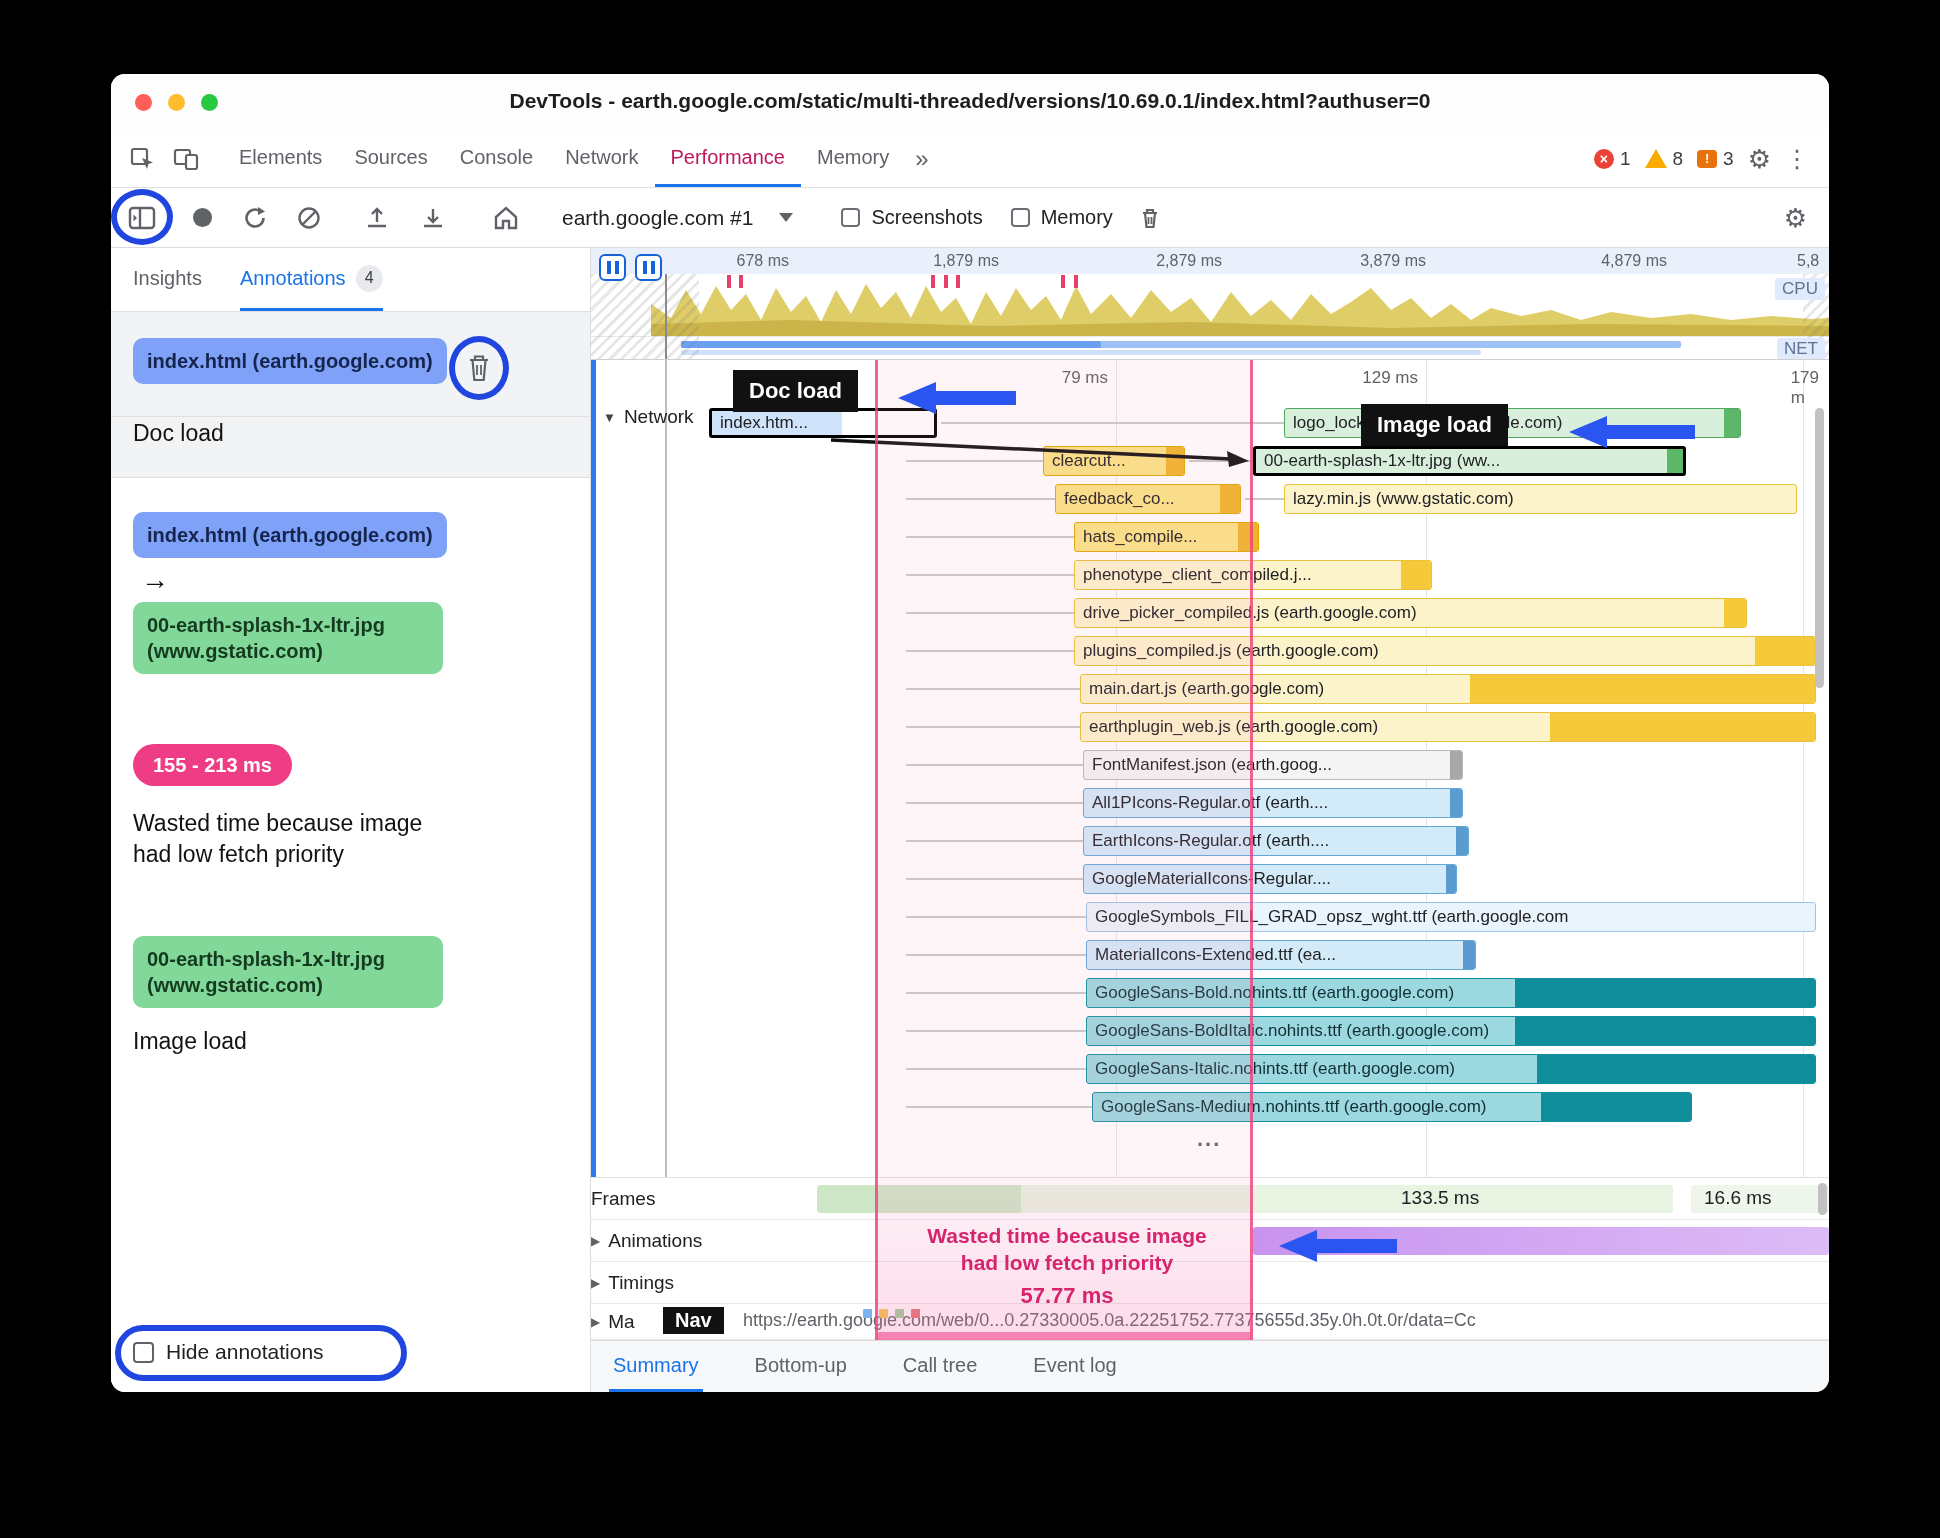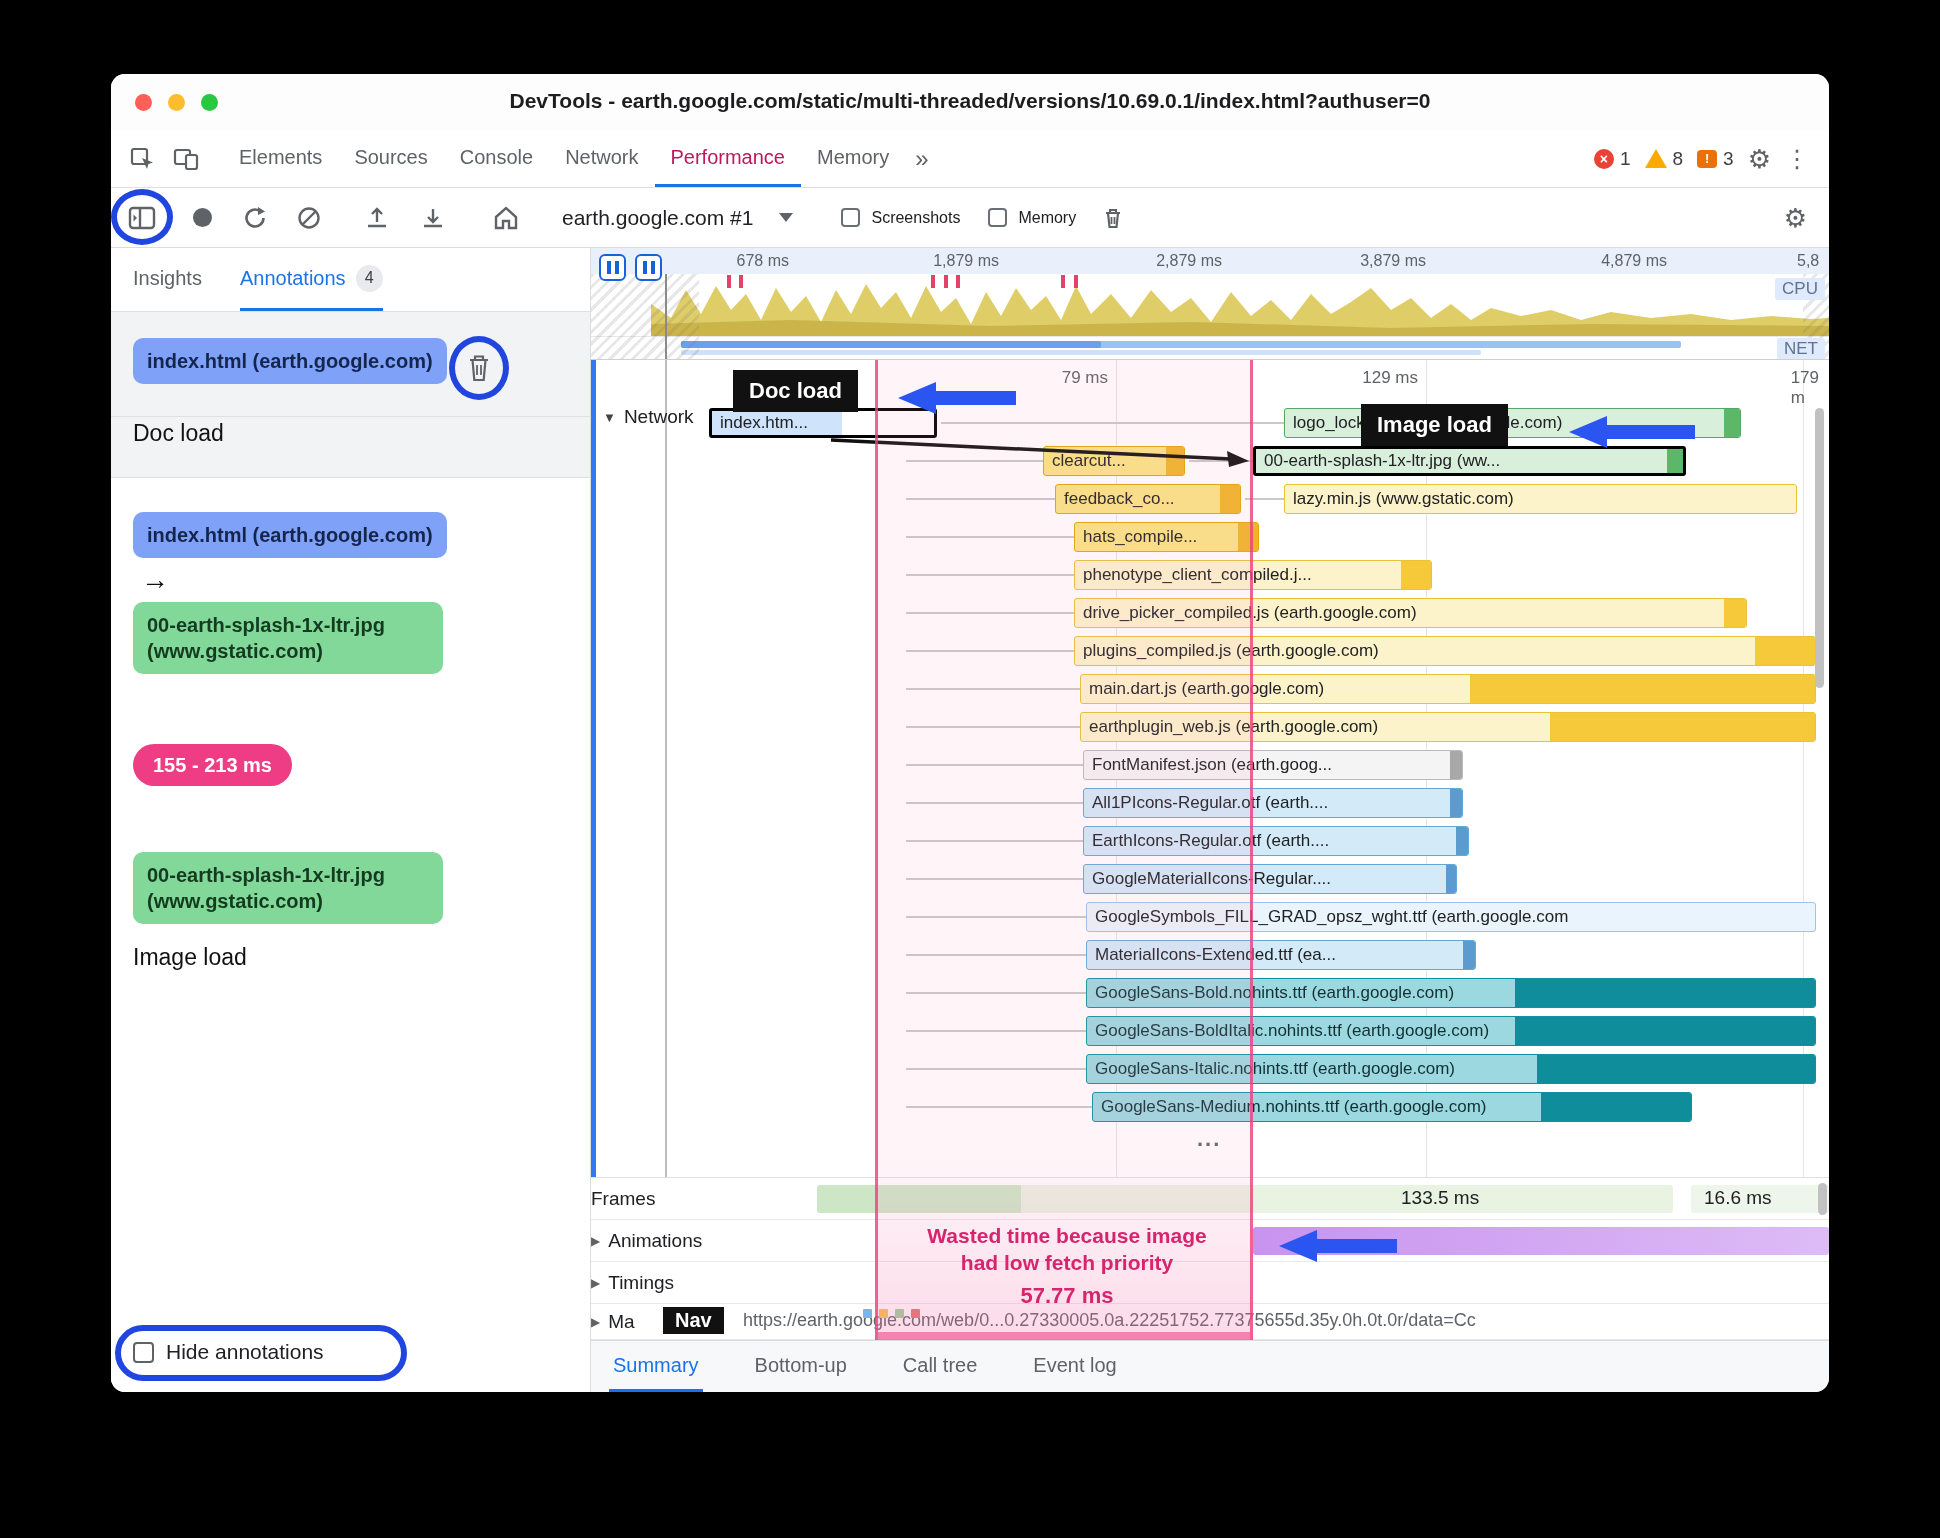--- a/index.html
+++ b/index.html
@@ -27,21 +27,21 @@
   .gear { font-size:26px; color:#5f6368; line-height:1; }
   .kebab { font-size:24px; color:#5f6368; line-height:1; }
 
   
   .controls { position:relative; height:60px; border-bottom:1px solid #dadce0; display:flex; align-items:center; }
   .ctl { color:#5f6368; display:flex; align-items:center; justify-content:center; }
   .record-dot { width:19px; height:19px; border-radius:50%; background:#5f6368; }
   .select { display:flex; align-items:center; gap:26px; font-size:21px; color:#202124; }
   .caret-down { width:0; height:0; border-left:7px solid transparent; border-right:7px solid transparent; border-top:9px solid #5f6368; }
   .cb { width:19px; height:19px; border:2px solid #6a6f75; border-radius:4px; background:#fff; }
-  .cb-row { display:flex; align-items:center; gap:11px; font-size:16px; color:#202124; }
+  .cb-row { display:flex; align-items:center; gap:11px; font-size:20px; color:#202124; }
   .blue-ring { position:absolute; border:6px solid #2146e0; border-radius:50%; pointer-events:none; }
 
   
   .content { display:flex; height:1144px; }
   .sidebar { position:relative; width:480px; border-right:1px solid #dadce0; background:#fff; flex:none; }
   .sb-tabs { height:64px; display:flex; align-items:stretch; gap:38px; padding-left:22px; border-bottom:1px solid #e0e0e0; }
   .sb-tab { display:flex; align-items:center; gap:10px; font-size:20px; color:#5f6368; border-bottom:3px solid transparent; }
   .sb-tab.active { color:#1a73e8; border-bottom-color:#1a73e8; }
   .sb-badge { min-width:27px; height:27px; border-radius:14px; background:#e8eaed; color:#3c4043; font-size:16px; display:flex; align-items:center; justify-content:center; padding:0 6px; }
   .pill { display:inline-block; border-radius:10px; padding:10px 14px; font-weight:bold; font-size:20px; line-height:26px; }
@@ -285,20 +285,21 @@
       </div>
 
       <div class="sb-card" style="padding-top:34px;">
         <span class="pill pill-blue">index.html (earth.google.com)</span>
         <div class="link-arrow">→</div>
         <span class="pill pill-green">00-earth-splash-1x-ltr.jpg (www.gstatic.com)</span>
       </div>
 
       <div class="sb-card" style="padding-top:44px;">
         <span class="pill pill-pink">155 - 213 ms</span>
+        <div class="wasted-text">Wasted time because image had low fetch priority</div>
       </div>
 
       <div class="sb-card" style="padding-top:40px;">
         <span class="pill pill-green">00-earth-splash-1x-ltr.jpg (www.gstatic.com)</span>
         <div class="card-label" style="margin-top:20px;">Image load</div>
       </div>
 
       <div class="hide-row">
         <span class="hide-cb"></span>
         <span>Hide annotations</span>

